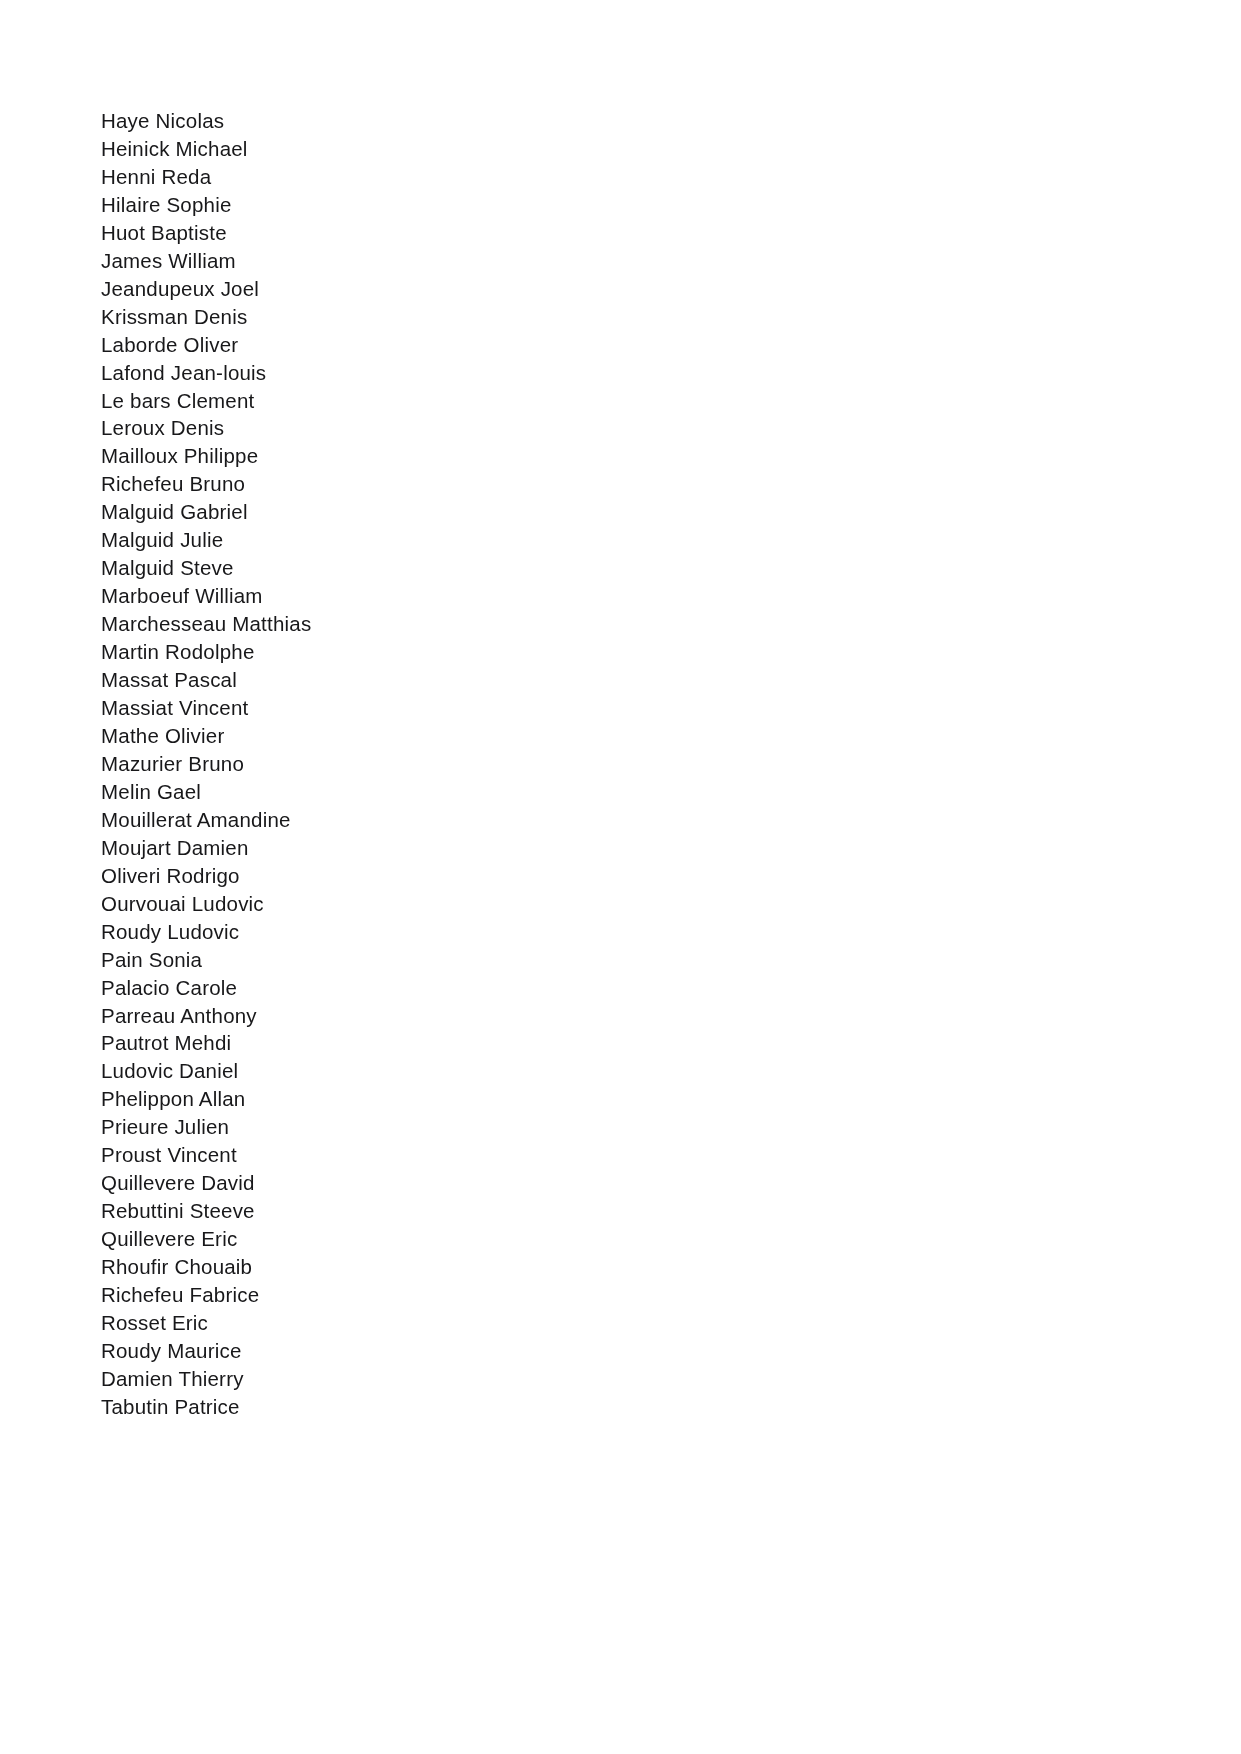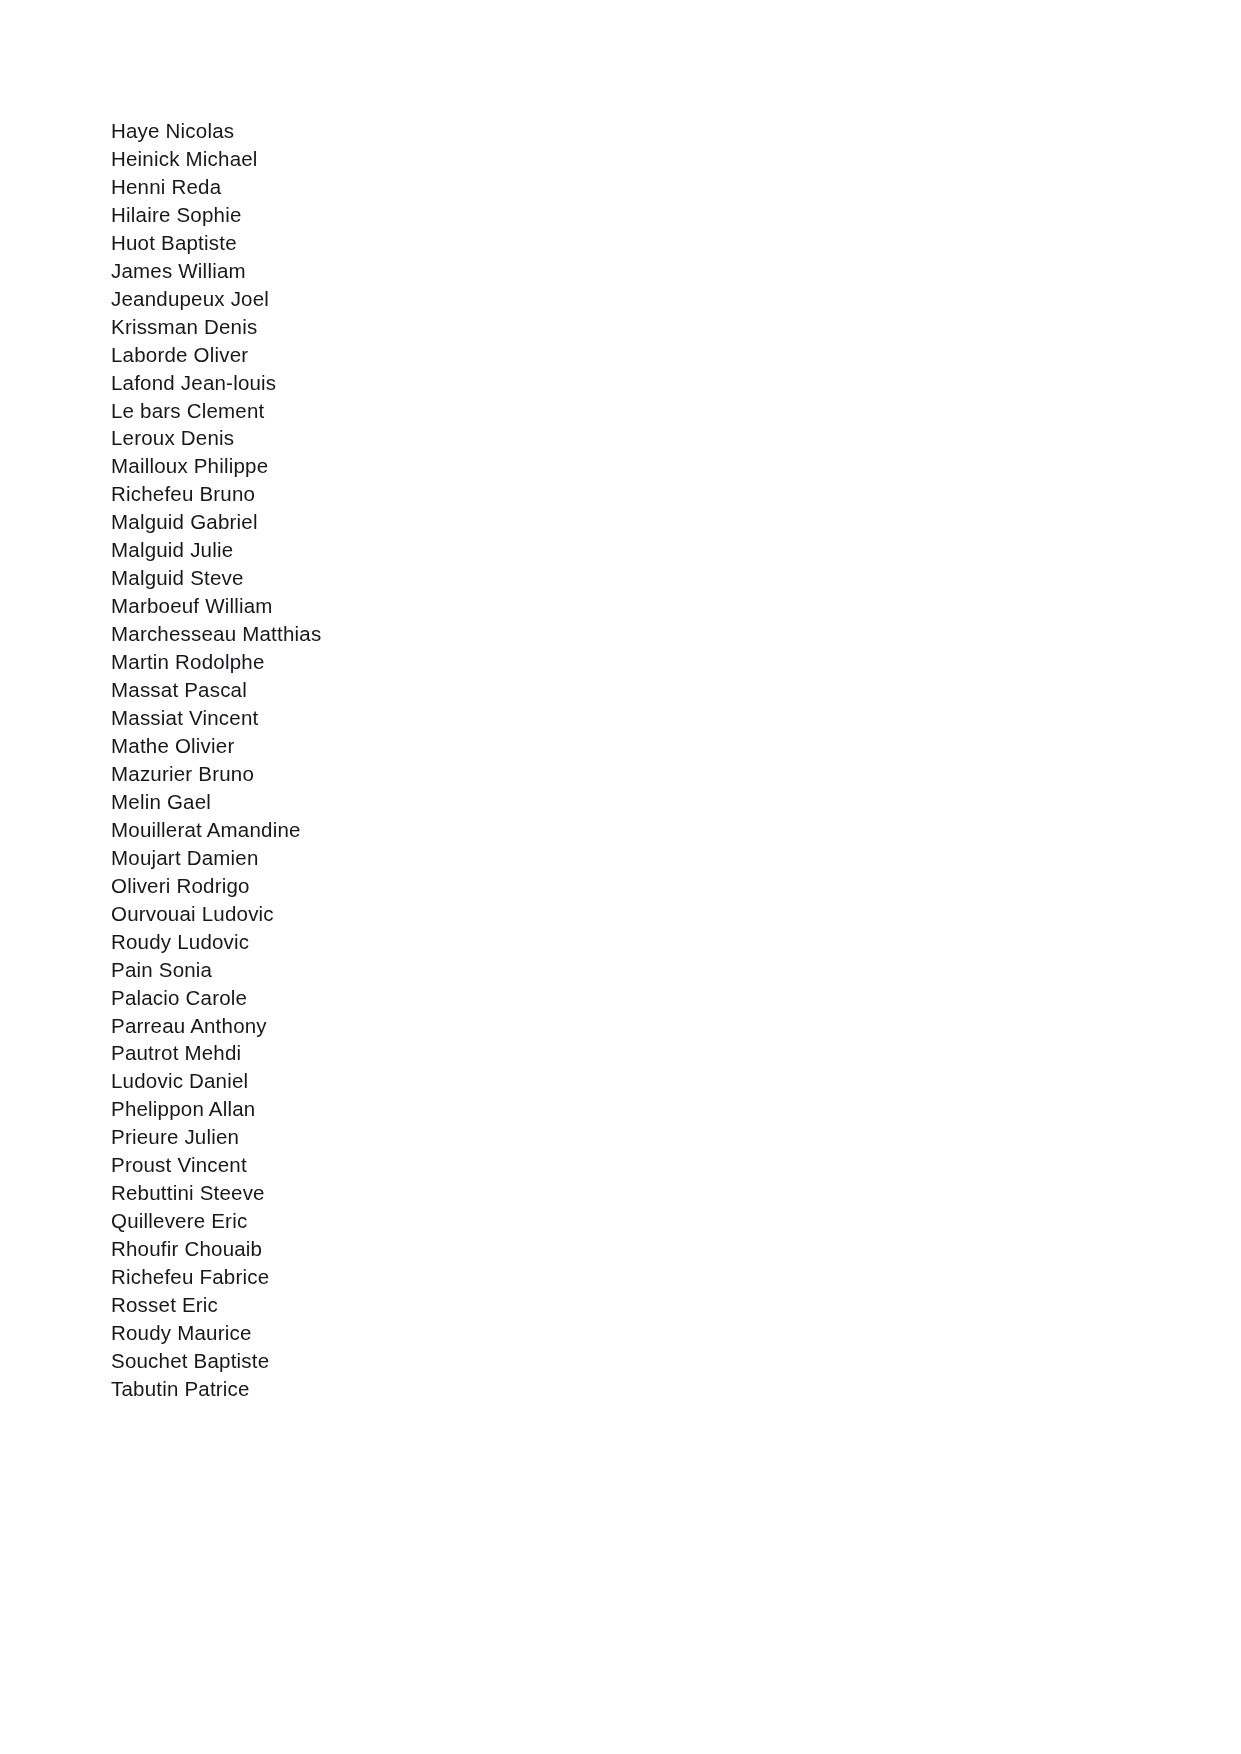--- a/index.html
+++ b/index.html
@@ -17,21 +17,21 @@
     margin: 0 auto;
     overflow: hidden;
     box-sizing: border-box;
   }
 
   .name-list {
     position: absolute;
     left: 95px;
     top: 101px;
     width: 900px;
-    margin: 16px;
+    margin: 6px;
     padding: 0;
     list-style: none;
   }
 
   .name-entry {
     font-family: "Liberation Sans", "DejaVu Sans", sans-serif;
     font-size: 20.5px;
     line-height: 27.95px;
     color: #18181a;
     white-space: nowrap;
@@ -76,22 +76,23 @@
       <li class="name-entry">Ourvouai Ludovic</li>
       <li class="name-entry">Roudy Ludovic</li>
       <li class="name-entry">Pain Sonia</li>
       <li class="name-entry">Palacio Carole</li>
       <li class="name-entry">Parreau Anthony</li>
       <li class="name-entry">Pautrot Mehdi</li>
       <li class="name-entry">Ludovic Daniel</li>
       <li class="name-entry">Phelippon Allan</li>
       <li class="name-entry">Prieure Julien</li>
       <li class="name-entry">Proust Vincent</li>
+      <li class="name-entry">Quillevere David</li>
       <li class="name-entry">Rebuttini Steeve</li>
       <li class="name-entry">Quillevere Eric</li>
       <li class="name-entry">Rhoufir Chouaib</li>
       <li class="name-entry">Richefeu Fabrice</li>
       <li class="name-entry">Rosset Eric</li>
       <li class="name-entry">Roudy Maurice</li>
-      <li class="name-entry">Souchet Baptiste</li>
+      <li class="name-entry">Damien Thierry</li>
       <li class="name-entry">Tabutin Patrice</li>
     </ul>
 </div>
 
 </body></html>

